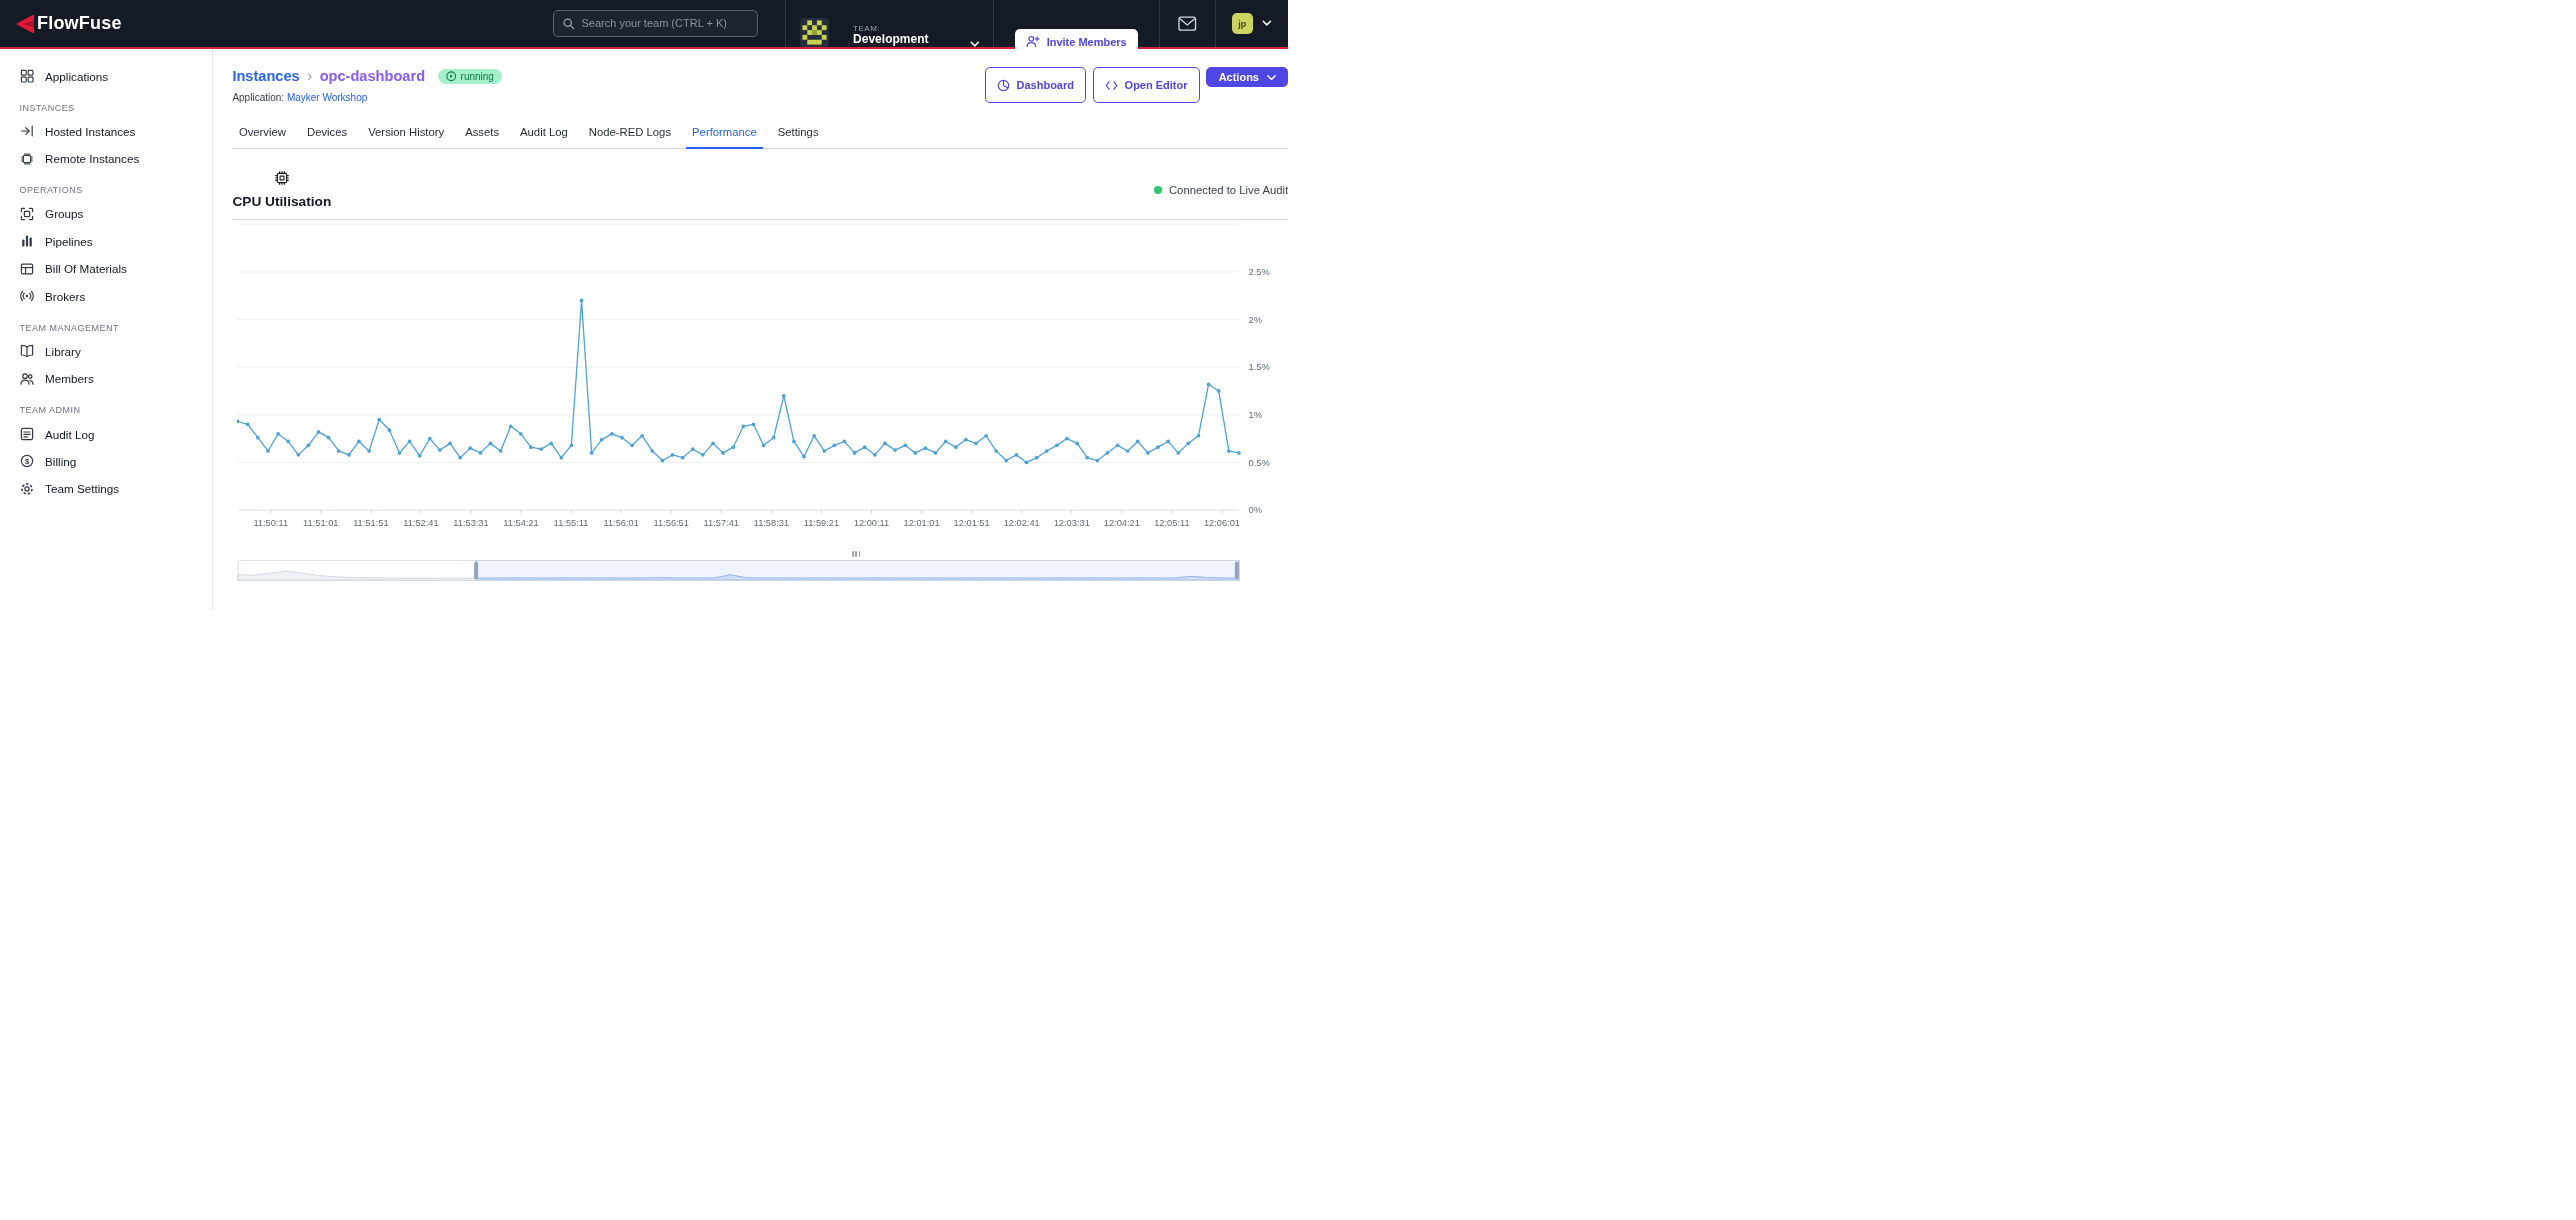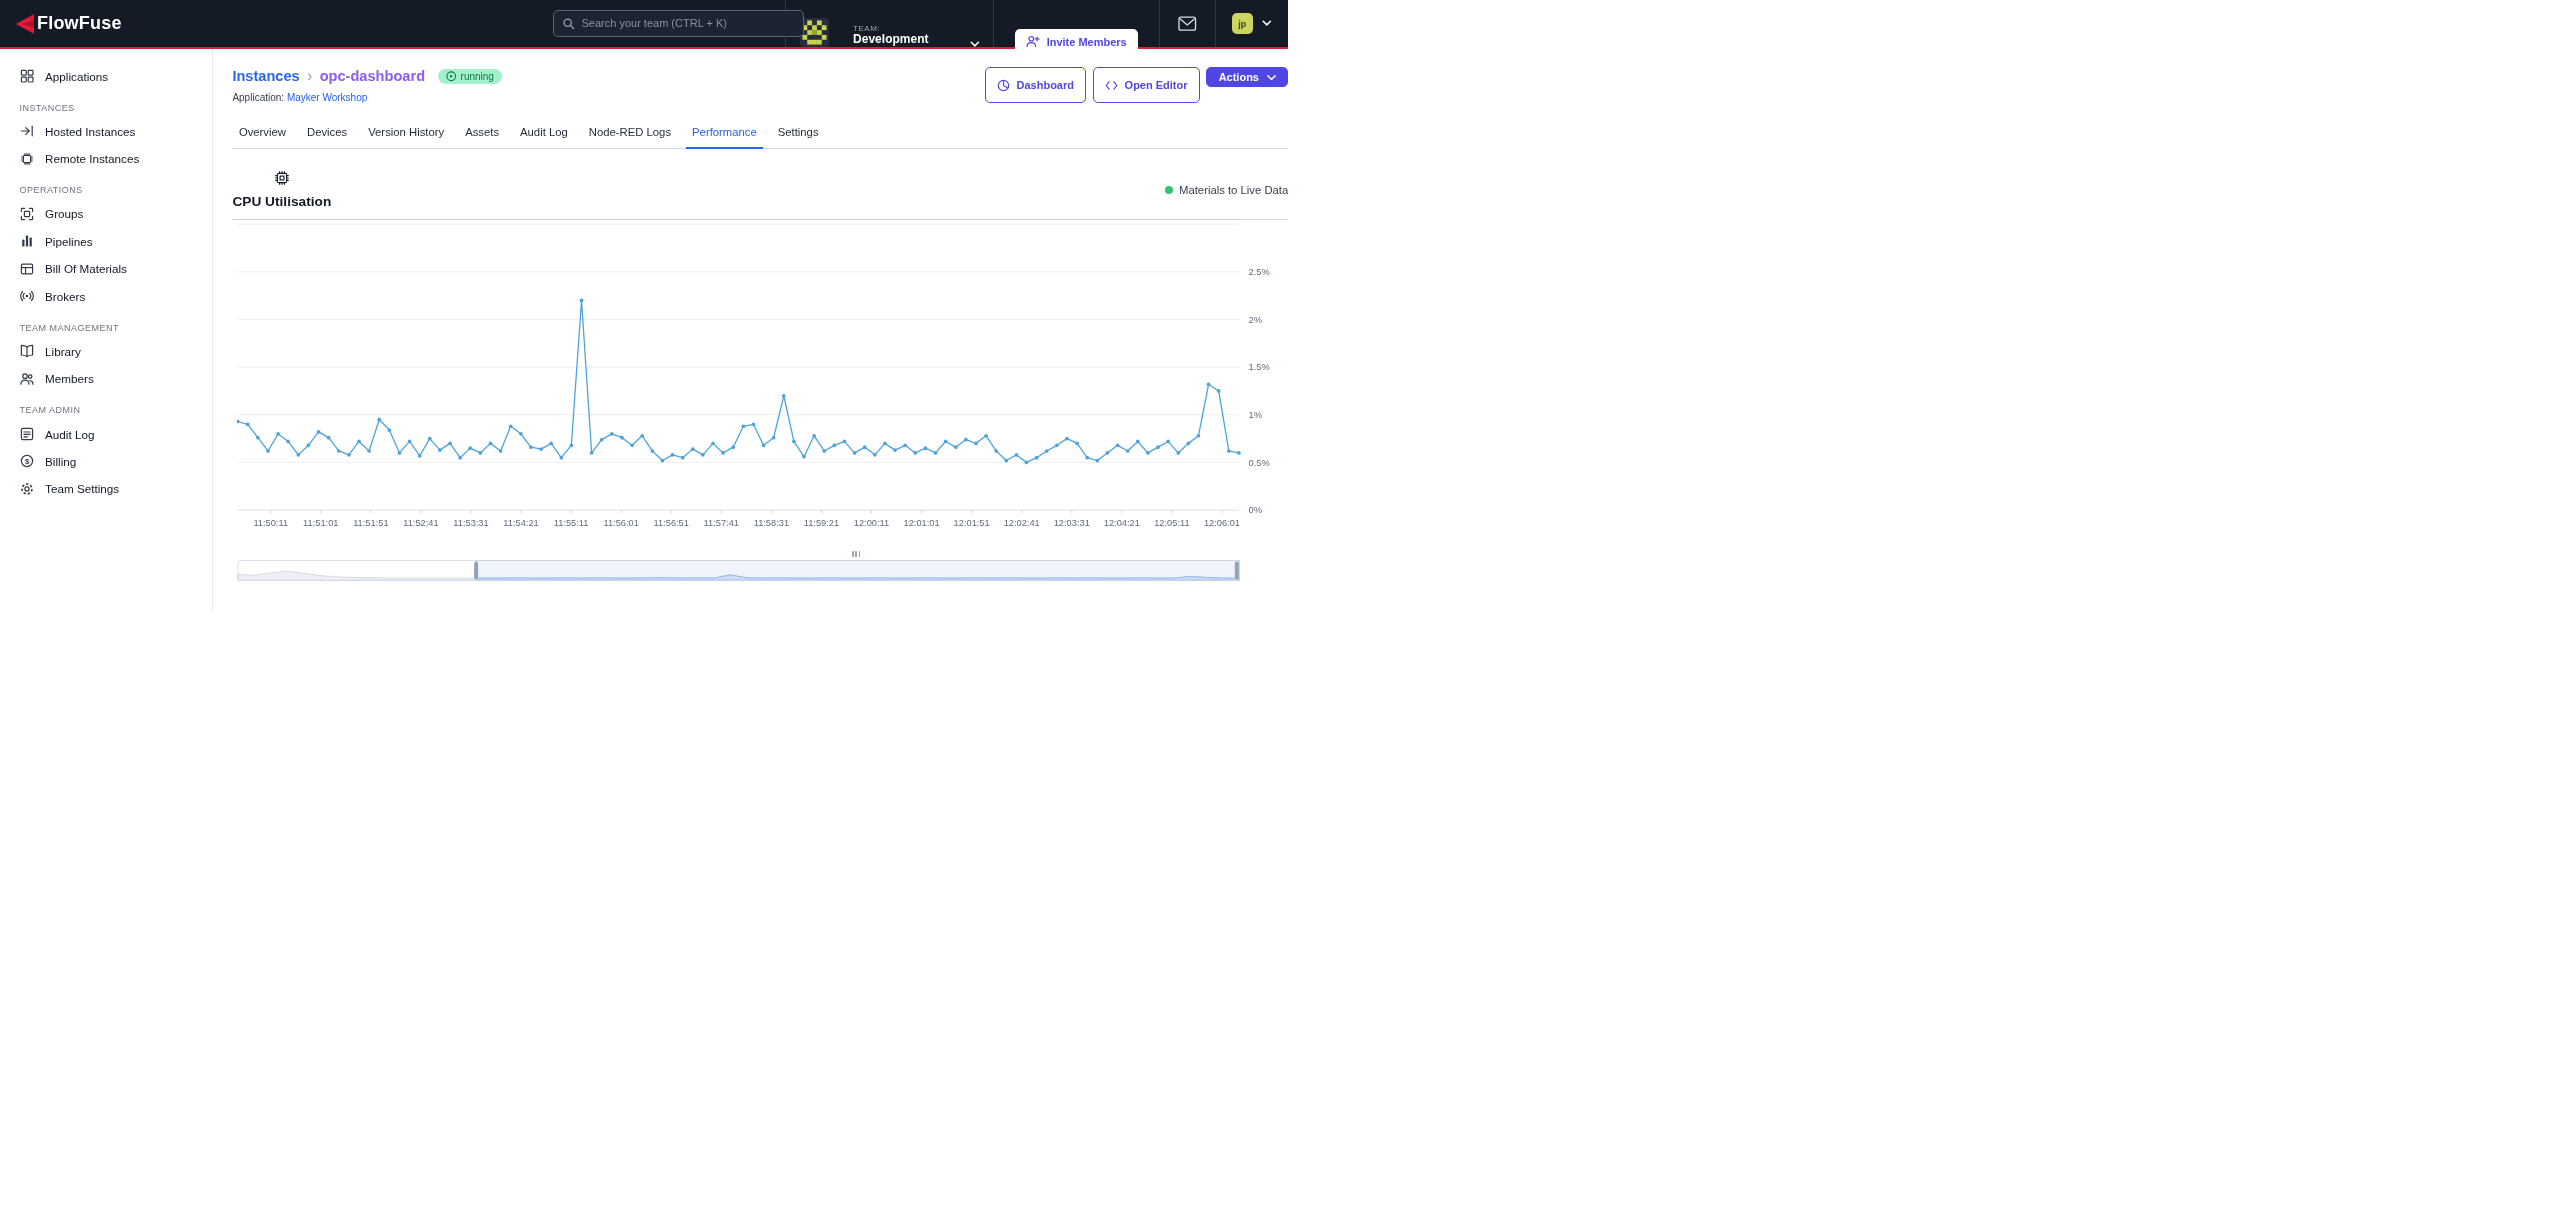--- a/index.html
+++ b/index.html
@@ -3,21 +3,21 @@
 <meta charset="utf-8">
 <style>
   * { box-sizing: border-box; margin: 0; padding: 0; }
   html,body { width:1288px; height:610px; font-family:"Liberation Sans", sans-serif; background:#fff; overflow:hidden; }
 
   
   .topbar { position:relative; height:47px; background:#151B26; display:flex; align-items:center; padding-left:13px; color:#fff; }
   .accent-line { height:2.4px; background:#D5243A; }
   .brand { display:flex; align-items:center; }
   .brand-name { font-size:18px; font-weight:700; letter-spacing:0.2px; }
-  .hdr-search { position:absolute; left:553px; top:9.7px; width:251px; height:27.5px; background:#1C2331; border:0.8px solid #5A6372; border-radius:4.9px; display:flex; align-items:center; gap:6.5px; padding:0 8px; }
+  .hdr-search { position:absolute; left:553px; top:9.7px; width:205px; height:27.5px; background:#1C2331; border:0.8px solid #5A6372; border-radius:4.9px; display:flex; align-items:center; gap:6.5px; padding:0 8px; }
   .hdr-search input { flex:1; background:transparent; border:none; outline:none; color:#C3C9D4; font-size:11px; font-family:"Liberation Sans",sans-serif; }
   .hdr-search input::placeholder { color:#8A93A3; }
   .hdr-right { margin-left:auto; display:flex; align-items:stretch; height:100%; }
   .team-block { display:flex; align-items:flex-end; gap:24px; padding:0 13px 0 14.6px; border-left:0.8px solid #2E3748; cursor:pointer; }
   .team-texts { line-height:1.15; }
   .team-label { font-size:8px; color:#9AA3B2; letter-spacing:0.5px; }
   .team-name { font-size:12px; font-weight:700; color:#fff; }
   .team-chevron { margin-left:18px; }
   .invite-wrap { display:flex; align-items:center; padding:0 21px; border-left:0.8px solid #2E3748; }
   .invite-btn { display:flex; align-items:center; gap:6.5px; background:#fff; color:#4F46E5; border:none; border-radius:4.9px; padding:6.5px 11.3px; font-size:11px; font-weight:700; cursor:pointer; font-family:"Liberation Sans",sans-serif;margin-top:36px; }
@@ -338,21 +338,21 @@
             <g fill="none" stroke="#111827" stroke-width="1.4">
               <rect x="4.2" y="4.2" width="11.6" height="11.6" rx="1.8"></rect>
               <rect x="7.6" y="7.6" width="4.8" height="4.8"></rect>
               <path d="M7 4.2 V1.6 M10 4.2 V1.6 M13 4.2 V1.6 M7 18.4 V15.8 M10 18.4 V15.8 M13 18.4 V15.8 M4.2 7 H1.6 M4.2 10 H1.6 M4.2 13 H1.6 M18.4 7 H15.8 M18.4 10 H15.8 M18.4 13 H15.8"></path>
             </g>
           </svg>
           <span>CPU Utilisation</span>
         </div>
         <div class="live-status">
           <span class="live-dot"></span>
-          <span>Materials to Live Data</span>
+          <span>Connected to Live Audit</span>
         </div>
       </div>
       <div class="panel-hr"></div>
 
       <div class="chart-wrap">
         <svg width="1051" height="323" viewBox="0 0 1300 400">
             <line x1="0" x2="1240" y1="358" y2="358" stroke="#D3D8DE" stroke-width="1"></line>
             <line x1="0" x2="1240" y1="299" y2="299" stroke="#E8EBEF" stroke-width="1"></line>
             <line x1="0" x2="1240" y1="240" y2="240" stroke="#E8EBEF" stroke-width="1"></line>
             <line x1="0" x2="1240" y1="181" y2="181" stroke="#E8EBEF" stroke-width="1"></line>

